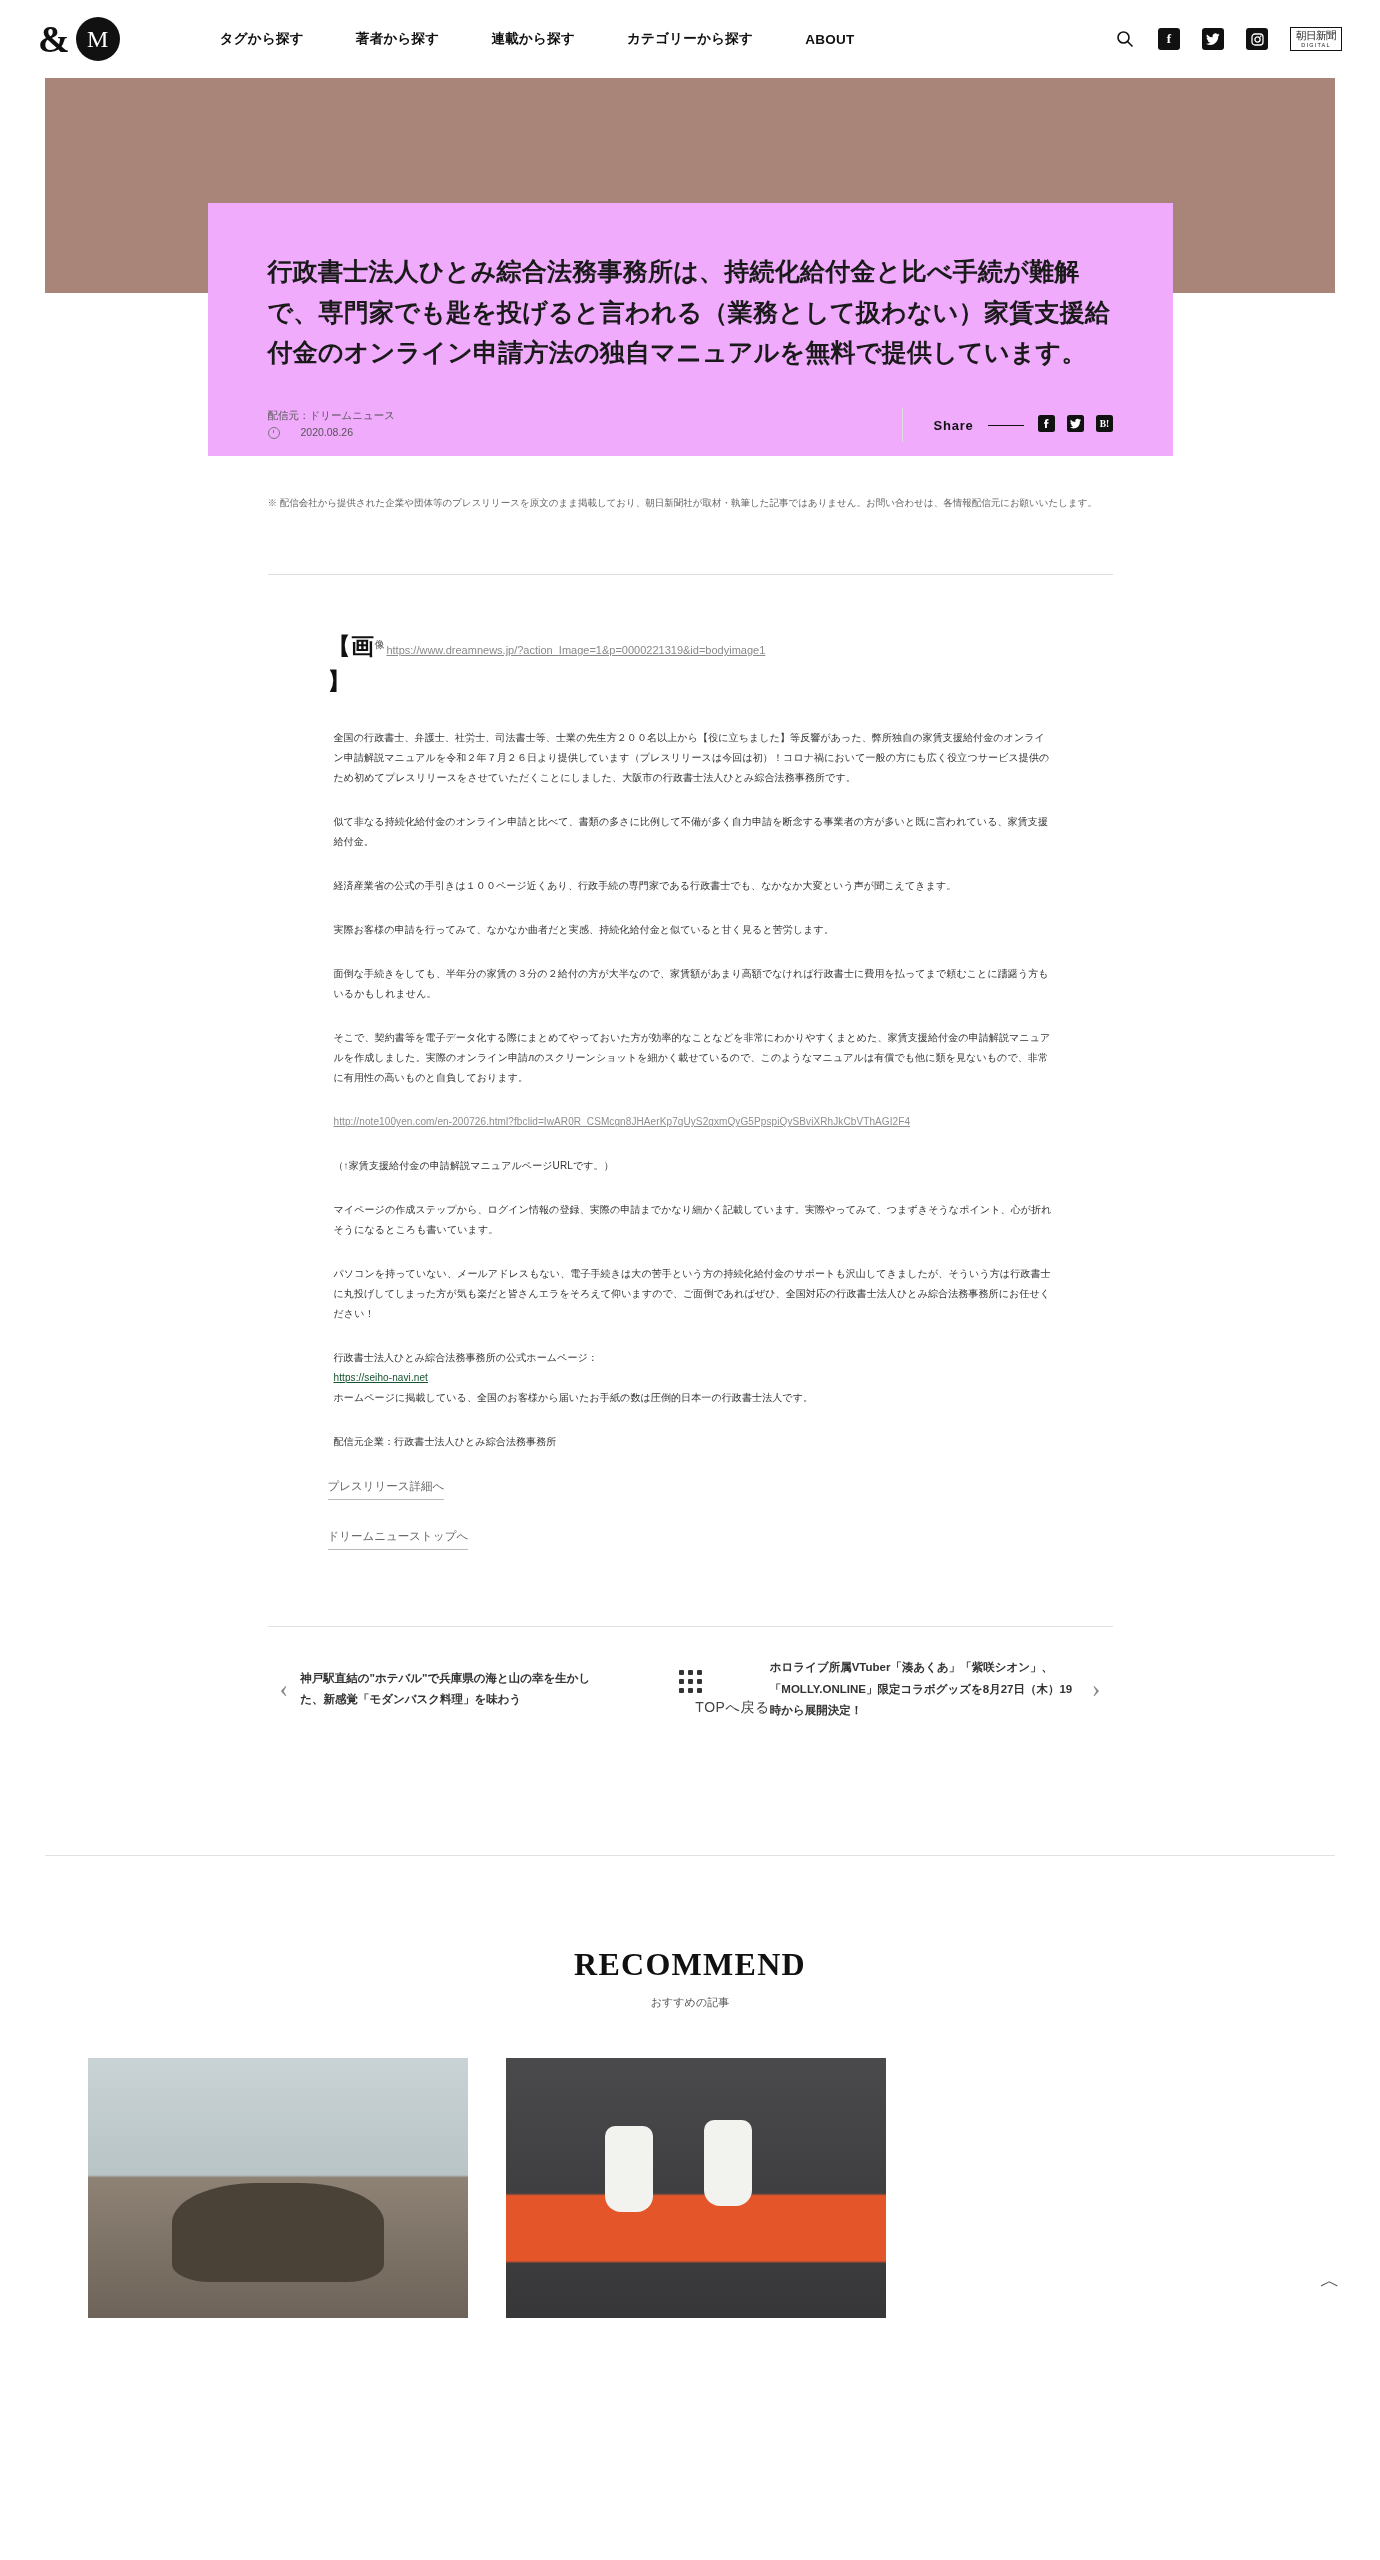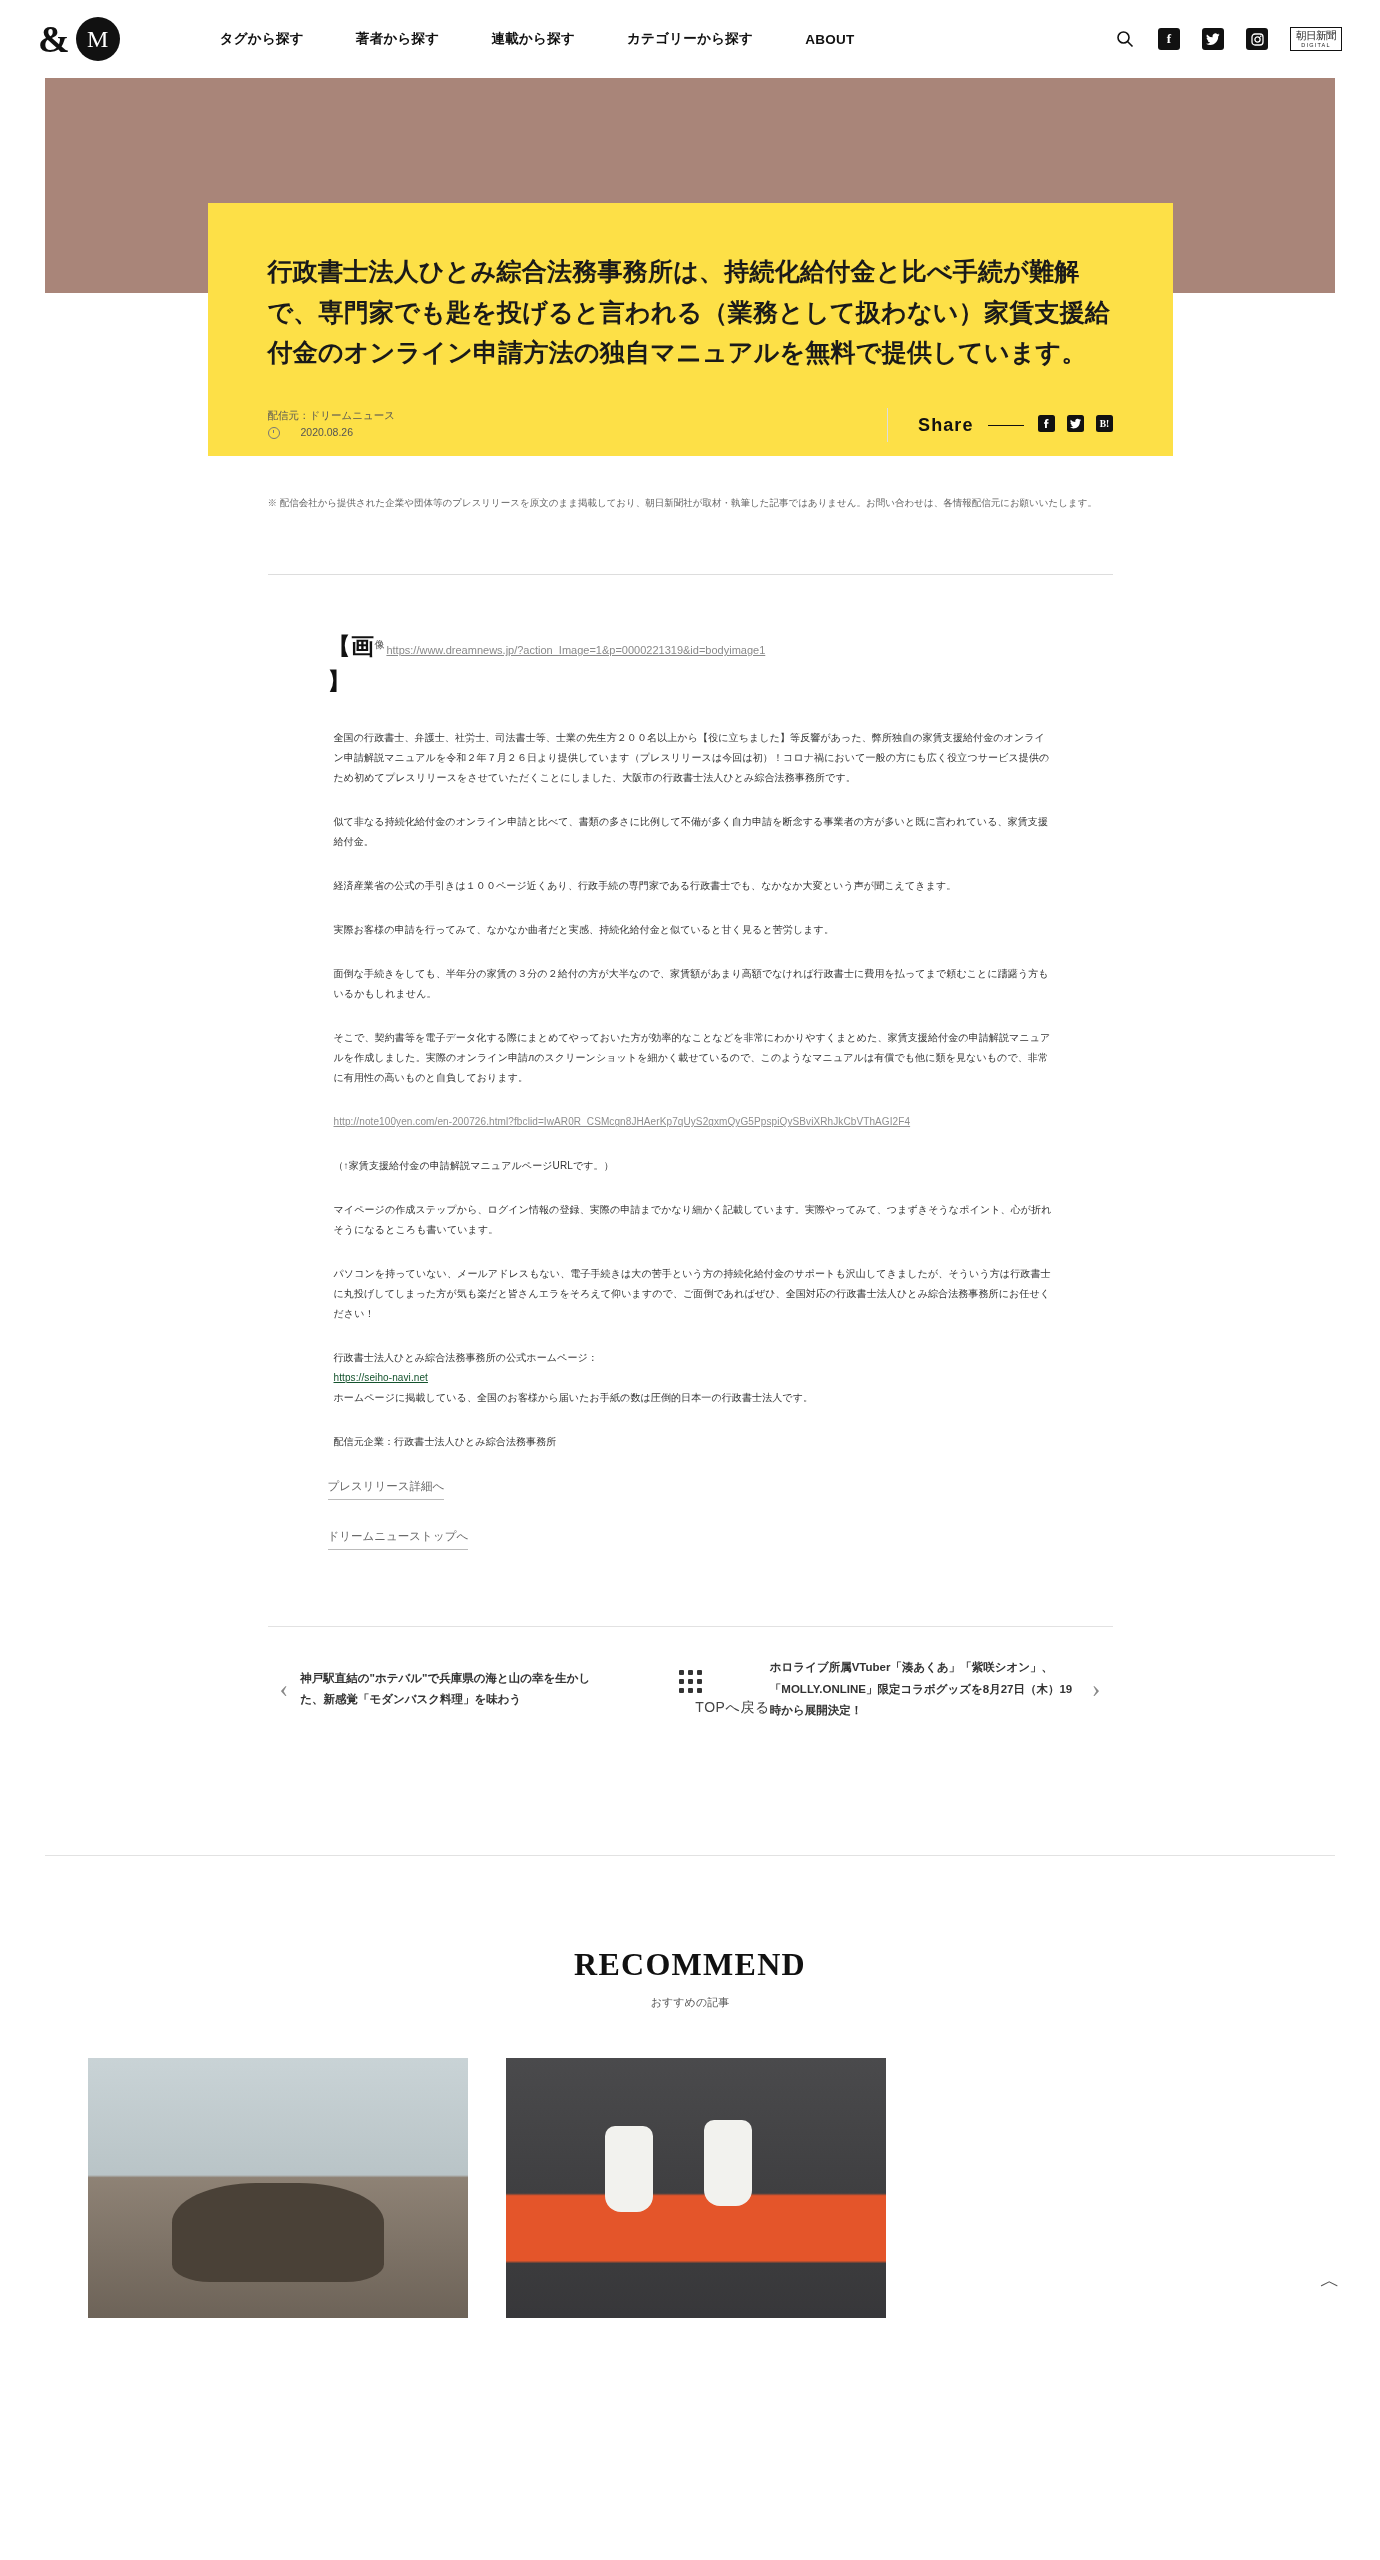--- a/index.html
+++ b/index.html
@@ -118,21 +118,21 @@
   
   .hero-band {
     position: relative;
     height: 215px;
     background: #a98579;
     margin: 0 45px;
   }
   .article-card {
     width: 965px;
     margin: -90px auto 0 auto;
-    background: #fde047;
+    background: #f0abfc;
     position: relative;
     z-index: 5;
     padding: 48px 60px 0 60px;
     box-sizing: border-box;
   }
   .article-title {
     font-size: 25px;
     line-height: 1.62;
     font-weight: bold;
     color: #1a1a1a;
@@ -177,21 +177,21 @@
     align-items: center;
     gap: 14px;
   }
   .share-divider {
     width: 1px;
     height: 34px;
     background: #ddd;
     margin-right: 16px;
   }
   .share-label {
-    font-size: 18px;
+    font-size: 13px;
     font-weight: bold;
     letter-spacing: 0.06em;
     color: #111;
   }
   .share-line {
     width: 36px;
     height: 1px;
     background: #111;
   }
   .share-icons {

